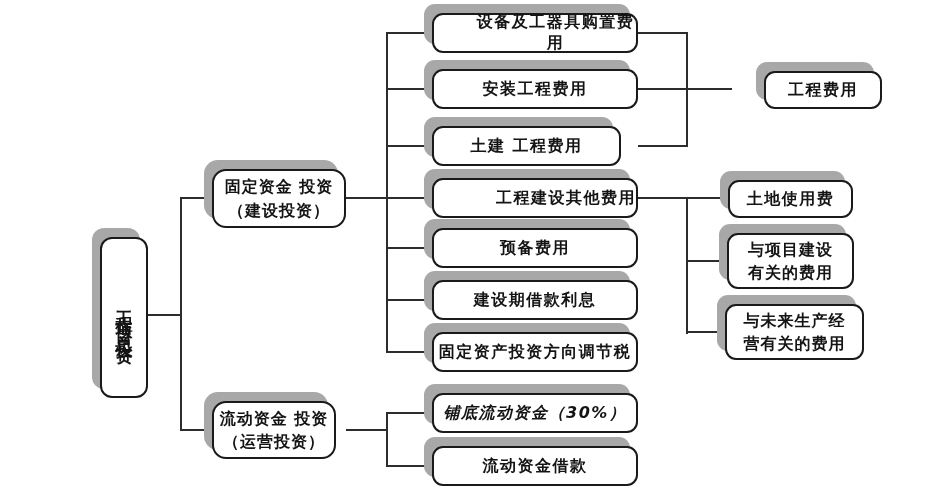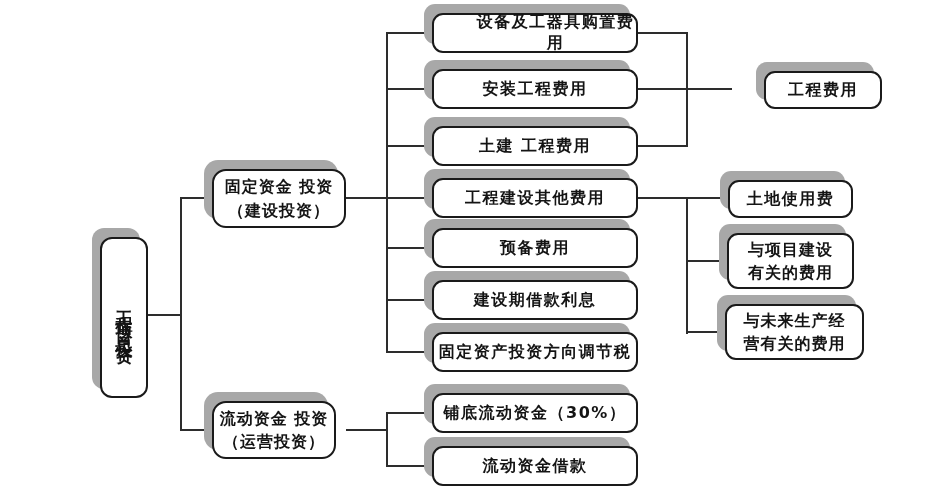--- a/index.html
+++ b/index.html
@@ -73,37 +73,37 @@
     <span class="ln">流动资金 投资</span>
     <span class="ln">（运营投资）</span>
   </div>
 
   <div class="box single" style="left:432px;top:13px;width:206px;height:40px;padding-left:41px;">
     <span>设备及工器具购置费用</span>
   </div>
   <div class="box single" style="left:432px;top:69px;width:206px;height:40px;">
     <span>安装工程费用</span>
   </div>
-  <div class="box single" style="left:432px;top:126px;width:206px;height:40px;">
+  <div class="box single" style="left:432px;top:126px;width:189px;height:40px;">
     <span>土建 工程费用</span>
   </div>
-  <div class="box single" style="left:432px;top:178px;width:206px;height:40px;">
+  <div class="box single" style="left:432px;top:178px;width:206px;height:40px;align-items:flex-end;">
     <span>工程建设其他费用</span>
   </div>
   <div class="box single" style="left:432px;top:228px;width:206px;height:40px;">
     <span>预备费用</span>
   </div>
   <div class="box single" style="left:432px;top:280px;width:206px;height:40px;">
     <span>建设期借款利息</span>
   </div>
   <div class="box single" style="left:432px;top:332px;width:206px;height:40px;">
     <span>固定资产投资方向调节税</span>
   </div>
 
-  <div class="box single" style="left:432px;top:393px;width:206px;height:40px;">
+  <div class="box single" style="left:432px;top:393px;width:206px;height:40px;font-style:italic;">
     <span>铺底流动资金（30%）</span>
   </div>
   <div class="box single" style="left:432px;top:446px;width:206px;height:40px;">
     <span>流动资金借款</span>
   </div>
 
   <div class="box single" style="left:732px;top:71px;width:118px;height:38px;margin-left:32px;">
     <span>工程费用</span>
   </div>
   <div class="box single" style="left:728px;top:180px;width:125px;height:38px;">

